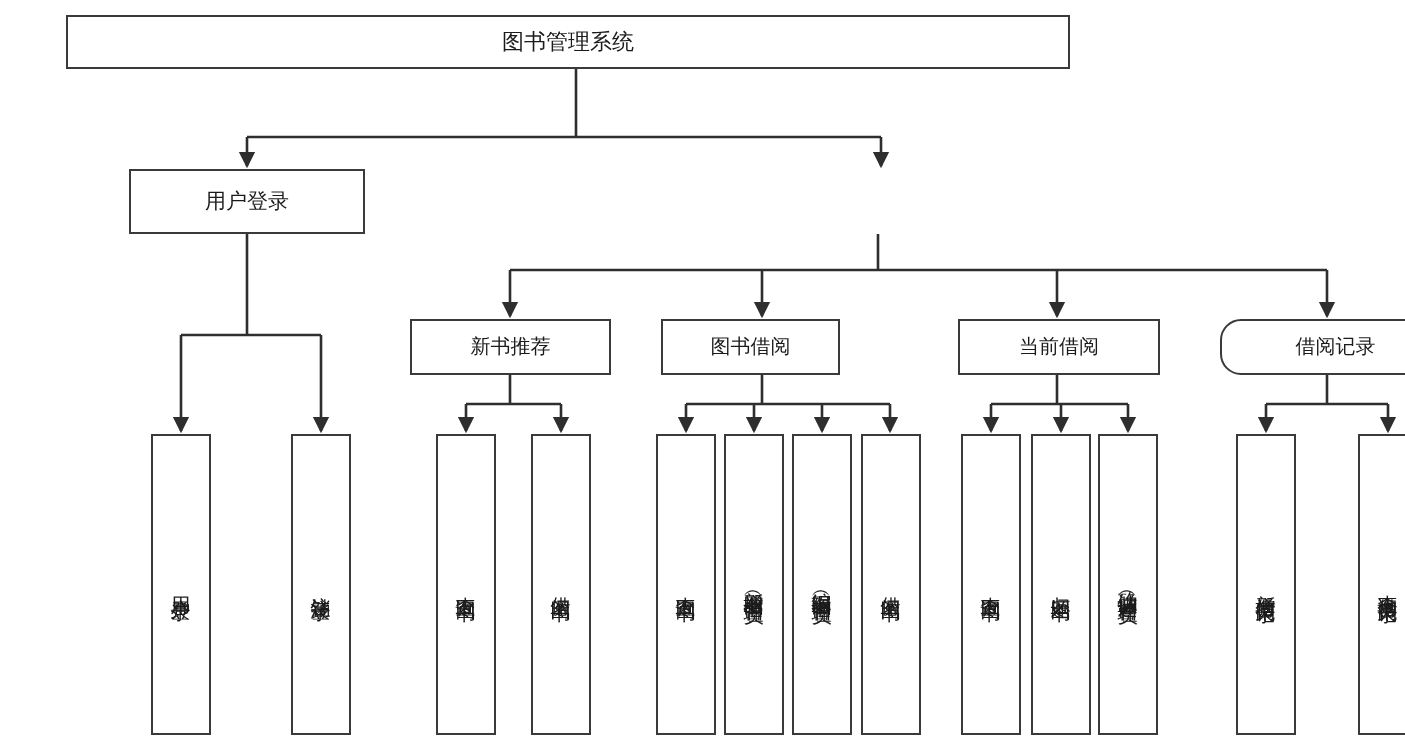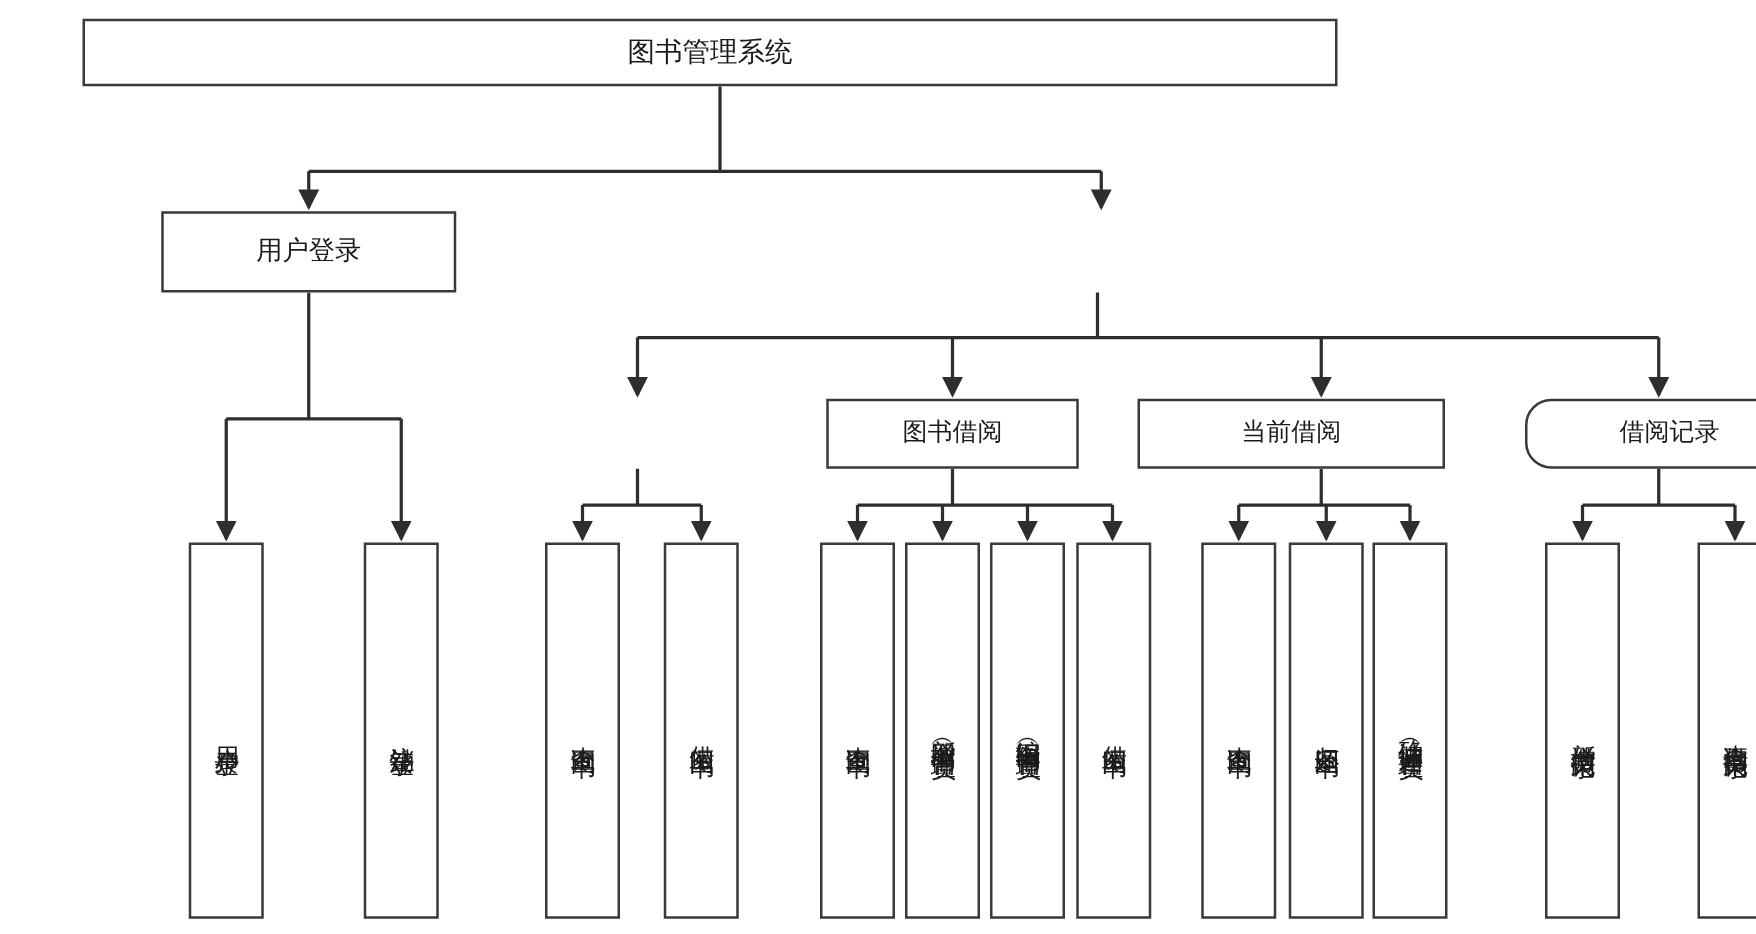--- a/index.html
+++ b/index.html
@@ -133,26 +133,29 @@
 
   <div class="node root" style="left:18px; top:15px; width:1004px; height:54px;">
     <span class="label">图书管理系统</span>
   </div>
 
   <div class="node lvl2" style="left:81px; top:169px; width:236px; height:65px;">
     <span class="label">用户登录</span>
   </div>
 
 
-
-  <div class="node lvl3" style="left:613px; top:319px; width:202px; height:56px;">
+  <div class="node lvl3" style="left:362px; top:319px; width:201px; height:56px;">
+    <span class="label">新书推荐</span>
+  </div>
+
+  <div class="node lvl3" style="left:613px; top:319px; width:179px; height:56px;">
     <span class="label">图书借阅</span>
   </div>
 
-  <div class="node lvl3" style="left:862px; top:319px; width:246px; height:56px;">
+  <div class="node lvl3" style="left:910px; top:319px; width:202px; height:56px;">
     <span class="label">当前借阅</span>
   </div>
 
   <div class="node lvl3" style="left:1172px; top:319px; width:231px; height:56px;border-radius:21px;">
     <span class="label">借阅记录</span>
   </div>
 
   <div class="node leaf" style="left:103px; top:434px; width:60px; height:301px;">
     <span class="label">用户登录</span>
   </div>

